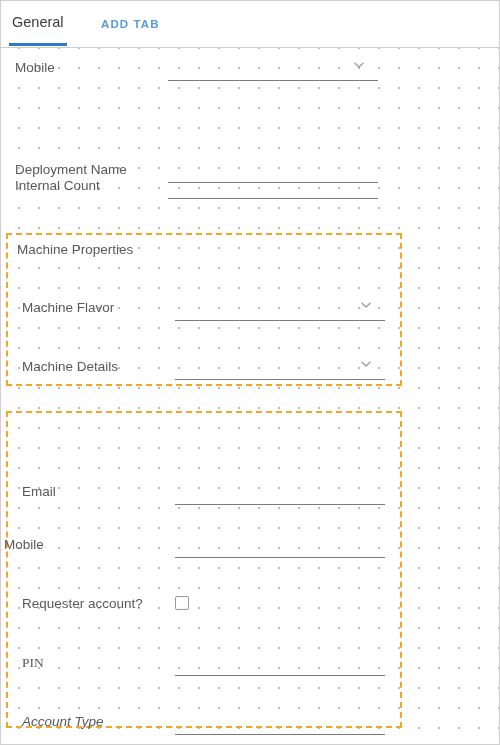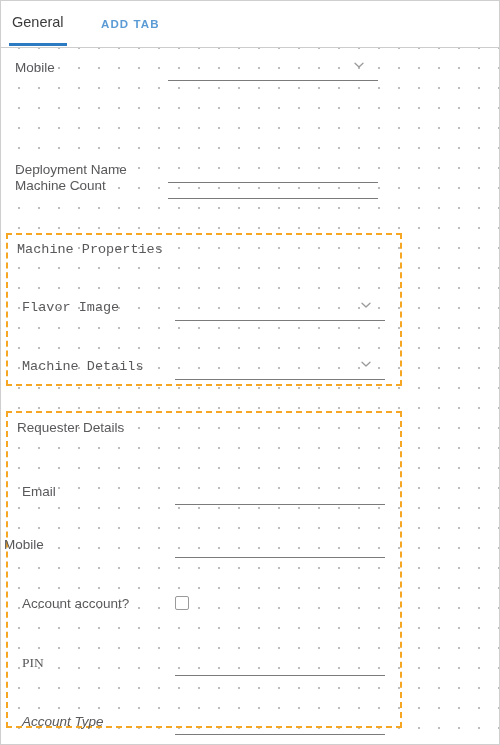--- a/index.html
+++ b/index.html
@@ -183,31 +183,31 @@
     </div>
 
     <div class="row" style="top:70px;margin-top:43px;">
       <span class="row-label">Deployment Name</span>
       <div class="field">
         <span class="field-value"></span>
       </div>
     </div>
 
     <div class="row" style="top:129px;">
-      <span class="row-label">Machine Count</span>
+      <span class="row-label">Internal Count</span>
       <div class="field">
         <span class="field-value"></span>
       </div>
     </div>
 
-    <div class="section" style="top:185px; height:153px;font-family:Liberation Mono, monospace;">
+    <div class="section" style="top:185px; height:153px;">
       <span class="section-title" style="top:6px;">Machine Properties</span>
 
       <div class="row" style="top:64px;left:-5px;">
-        <span class="row-label" style="left:19px;">Flavor Image</span>
+        <span class="row-label" style="left:19px;">Machine Flavor</span>
         <div class="field" style="left:172px;">
           <span class="field-value"></span>
           <span class="chevron">
             <svg width="14" height="14" viewBox="0 0 14 14">
                 <path d="M3 5.2 L7 9 L11 5.2" fill="none" stroke="#9b9b9b" stroke-width="1.3" stroke-linecap="round" stroke-linejoin="round"></path>
               </svg>
           </span>
         </div>
       </div>
 
@@ -218,38 +218,37 @@
           <span class="chevron">
             <svg width="14" height="14" viewBox="0 0 14 14">
                 <path d="M3 5.2 L7 9 L11 5.2" fill="none" stroke="#9b9b9b" stroke-width="1.3" stroke-linecap="round" stroke-linejoin="round"></path>
               </svg>
           </span>
         </div>
       </div>
     </div>
 
     <div class="section" style="top:363px; height:317px;">
-      <span class="section-title" style="top:6px;">Requester Details</span>
 
       <div class="row" style="top:64px;left:-5px;margin-top:6px;">
         <span class="row-label" style="left:19px;">Email</span>
         <div class="field" style="left:172px;">
           <span class="field-value"></span>
         </div>
       </div>
 
       <div class="row" style="top:123px;left:-5px;">
         <span class="row-label" style="left:1px;">Mobile</span>
         <div class="field" style="left:172px;">
           <span class="field-value"></span>
         </div>
       </div>
 
       <div class="row" style="top:182px;left:-5px;">
-        <span class="row-label" style="left:19px;">Account account?</span>
+        <span class="row-label" style="left:19px;">Requester account?</span>
         <span class="checkbox" style="left:172px;top:1px;"></span>
       </div>
 
       <div class="row" style="top:241px;left:-5px;font-family:Liberation Serif, serif;">
         <span class="row-label" style="left:19px;">PIN</span>
         <div class="field" style="left:172px;">
           <span class="field-value"></span>
         </div>
       </div>
 

